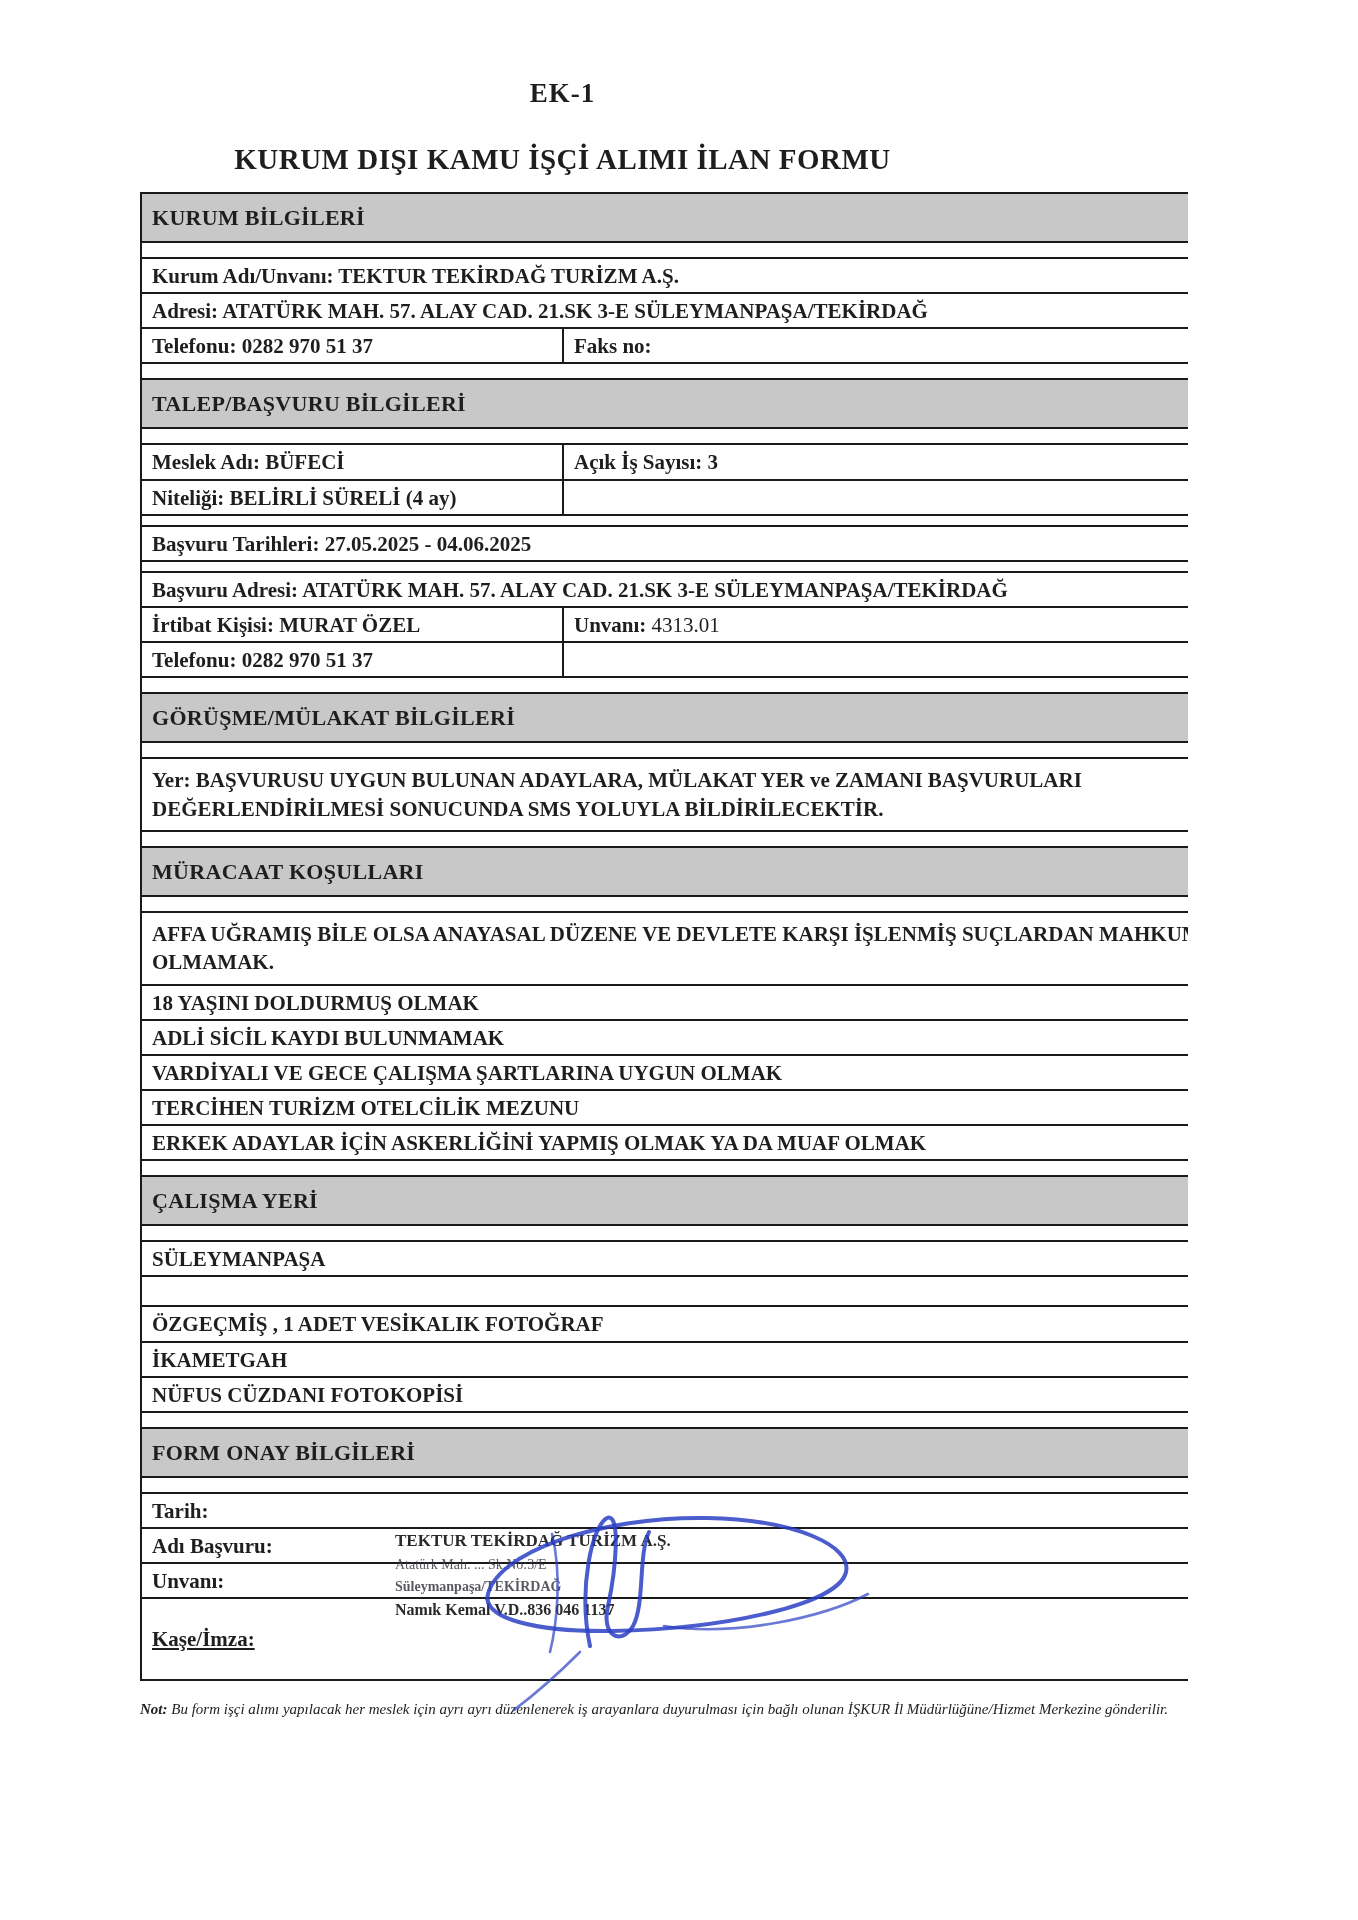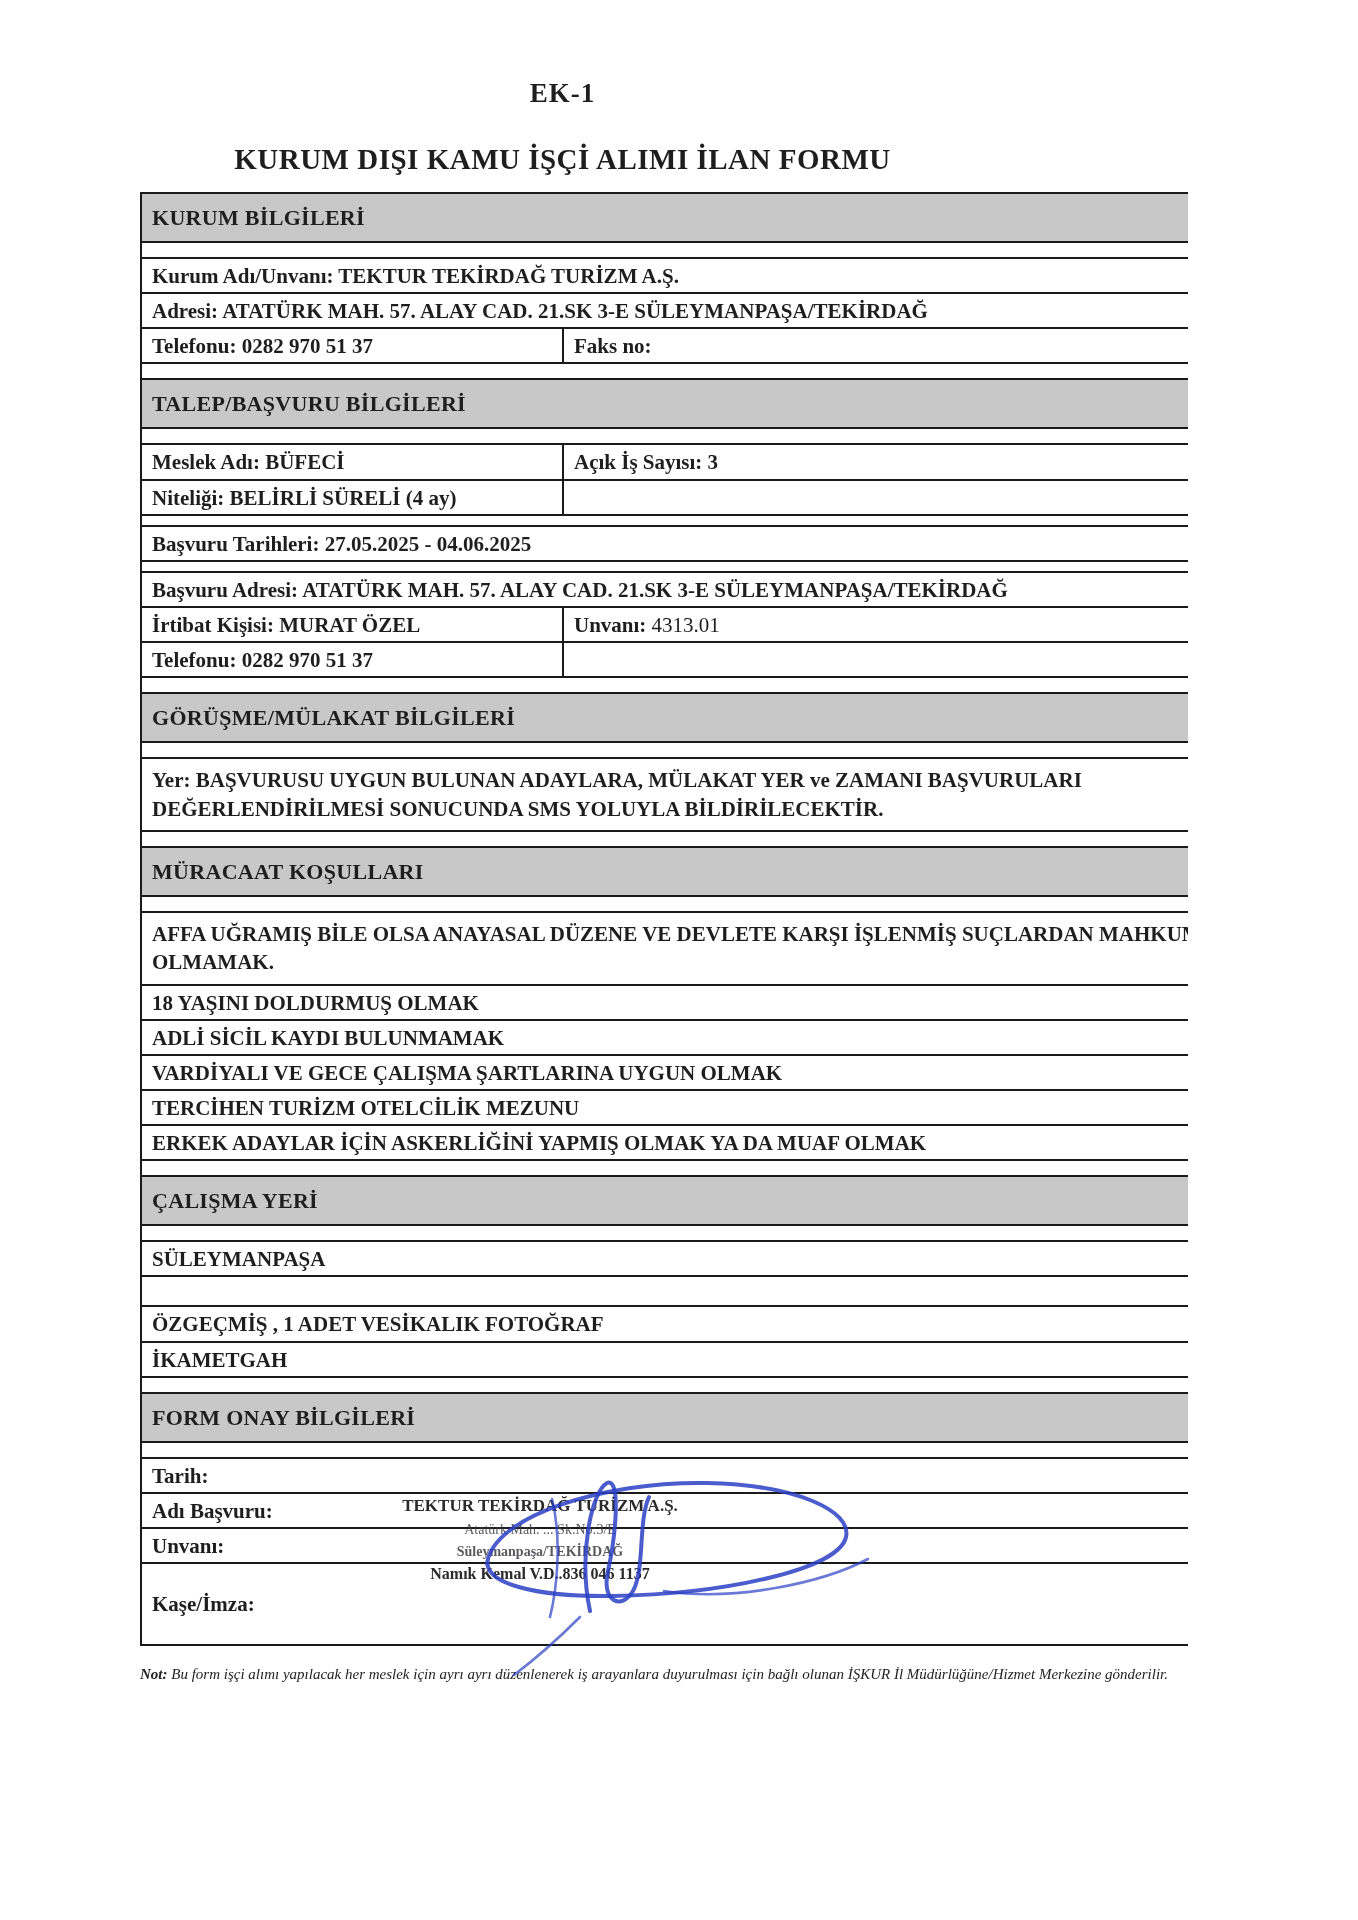--- a/index.html
+++ b/index.html
@@ -42,25 +42,25 @@
   .row.split { display:flex; padding:0; }
   .row.split .cl {
     width:422px; border-right:2px solid #1a1a1a;
     padding:5px 10px 4px 10px;
   }
   .row.split .cr { flex:1; padding:5px 10px 4px 10px; }
   .val-light { font-weight:normal; }
   .row.multiline { padding-top:7px; padding-bottom:7px; line-height:1.35; }
 
   .onay-body { position:relative; }
-  .row.tall { height:82px; padding-top:28px; }
+  .row.tall { height:82px; padding-top:28px;text-decoration:underline; }
 
   .stamp {
     position:absolute; left:253px; top:36px; width:290px;
-    text-align:center; line-height:1.55; z-index:2;
+    text-align:left; line-height:1.55; z-index:2;
     pointer-events:none;
   }
   .stamp .s1 { font-size:17px; font-weight:bold; color:#2a2a2a; }
   .stamp .s2 { font-size:14px; font-weight:normal; color:#3c3c44; opacity:0.85; }
   .stamp .s3 { font-size:14px; font-weight:bold; color:#3c3c44; opacity:0.85; }
   .stamp .s4 { font-size:16px; font-weight:bold; color:#2a2a2a; }
 
   .sig-svg {
     position:absolute; left:290px; top:-18px; width:470px; height:250px;
     z-index:3; overflow:visible; pointer-events:none;
@@ -142,20 +142,21 @@
     <div class="gap"></div>
 
     <div class="hdr">ÇALIŞMA YERİ</div>
     <div class="gap"></div>
     <div class="row rt">SÜLEYMANPAŞA</div>
     <div class="gap"></div>
 
     <div class="gap"></div>
     <div class="row rt">ÖZGEÇMİŞ , 1 ADET VESİKALIK FOTOĞRAF</div>
     <div class="row">İKAMETGAH</div>
+    <div class="row">NÜFUS CÜZDANI FOTOKOPİSİ</div>
     <div class="gap"></div>
 
     <div class="hdr">FORM ONAY BİLGİLERİ</div>
     <div class="gap"></div>
     <div class="onay-body">
       <div class="row rt">Tarih:</div>
       <div class="row">Adı Başvuru:</div>
       <div class="row">Unvanı:</div>
       <div class="row tall">Kaşe/İmza:</div>
 

